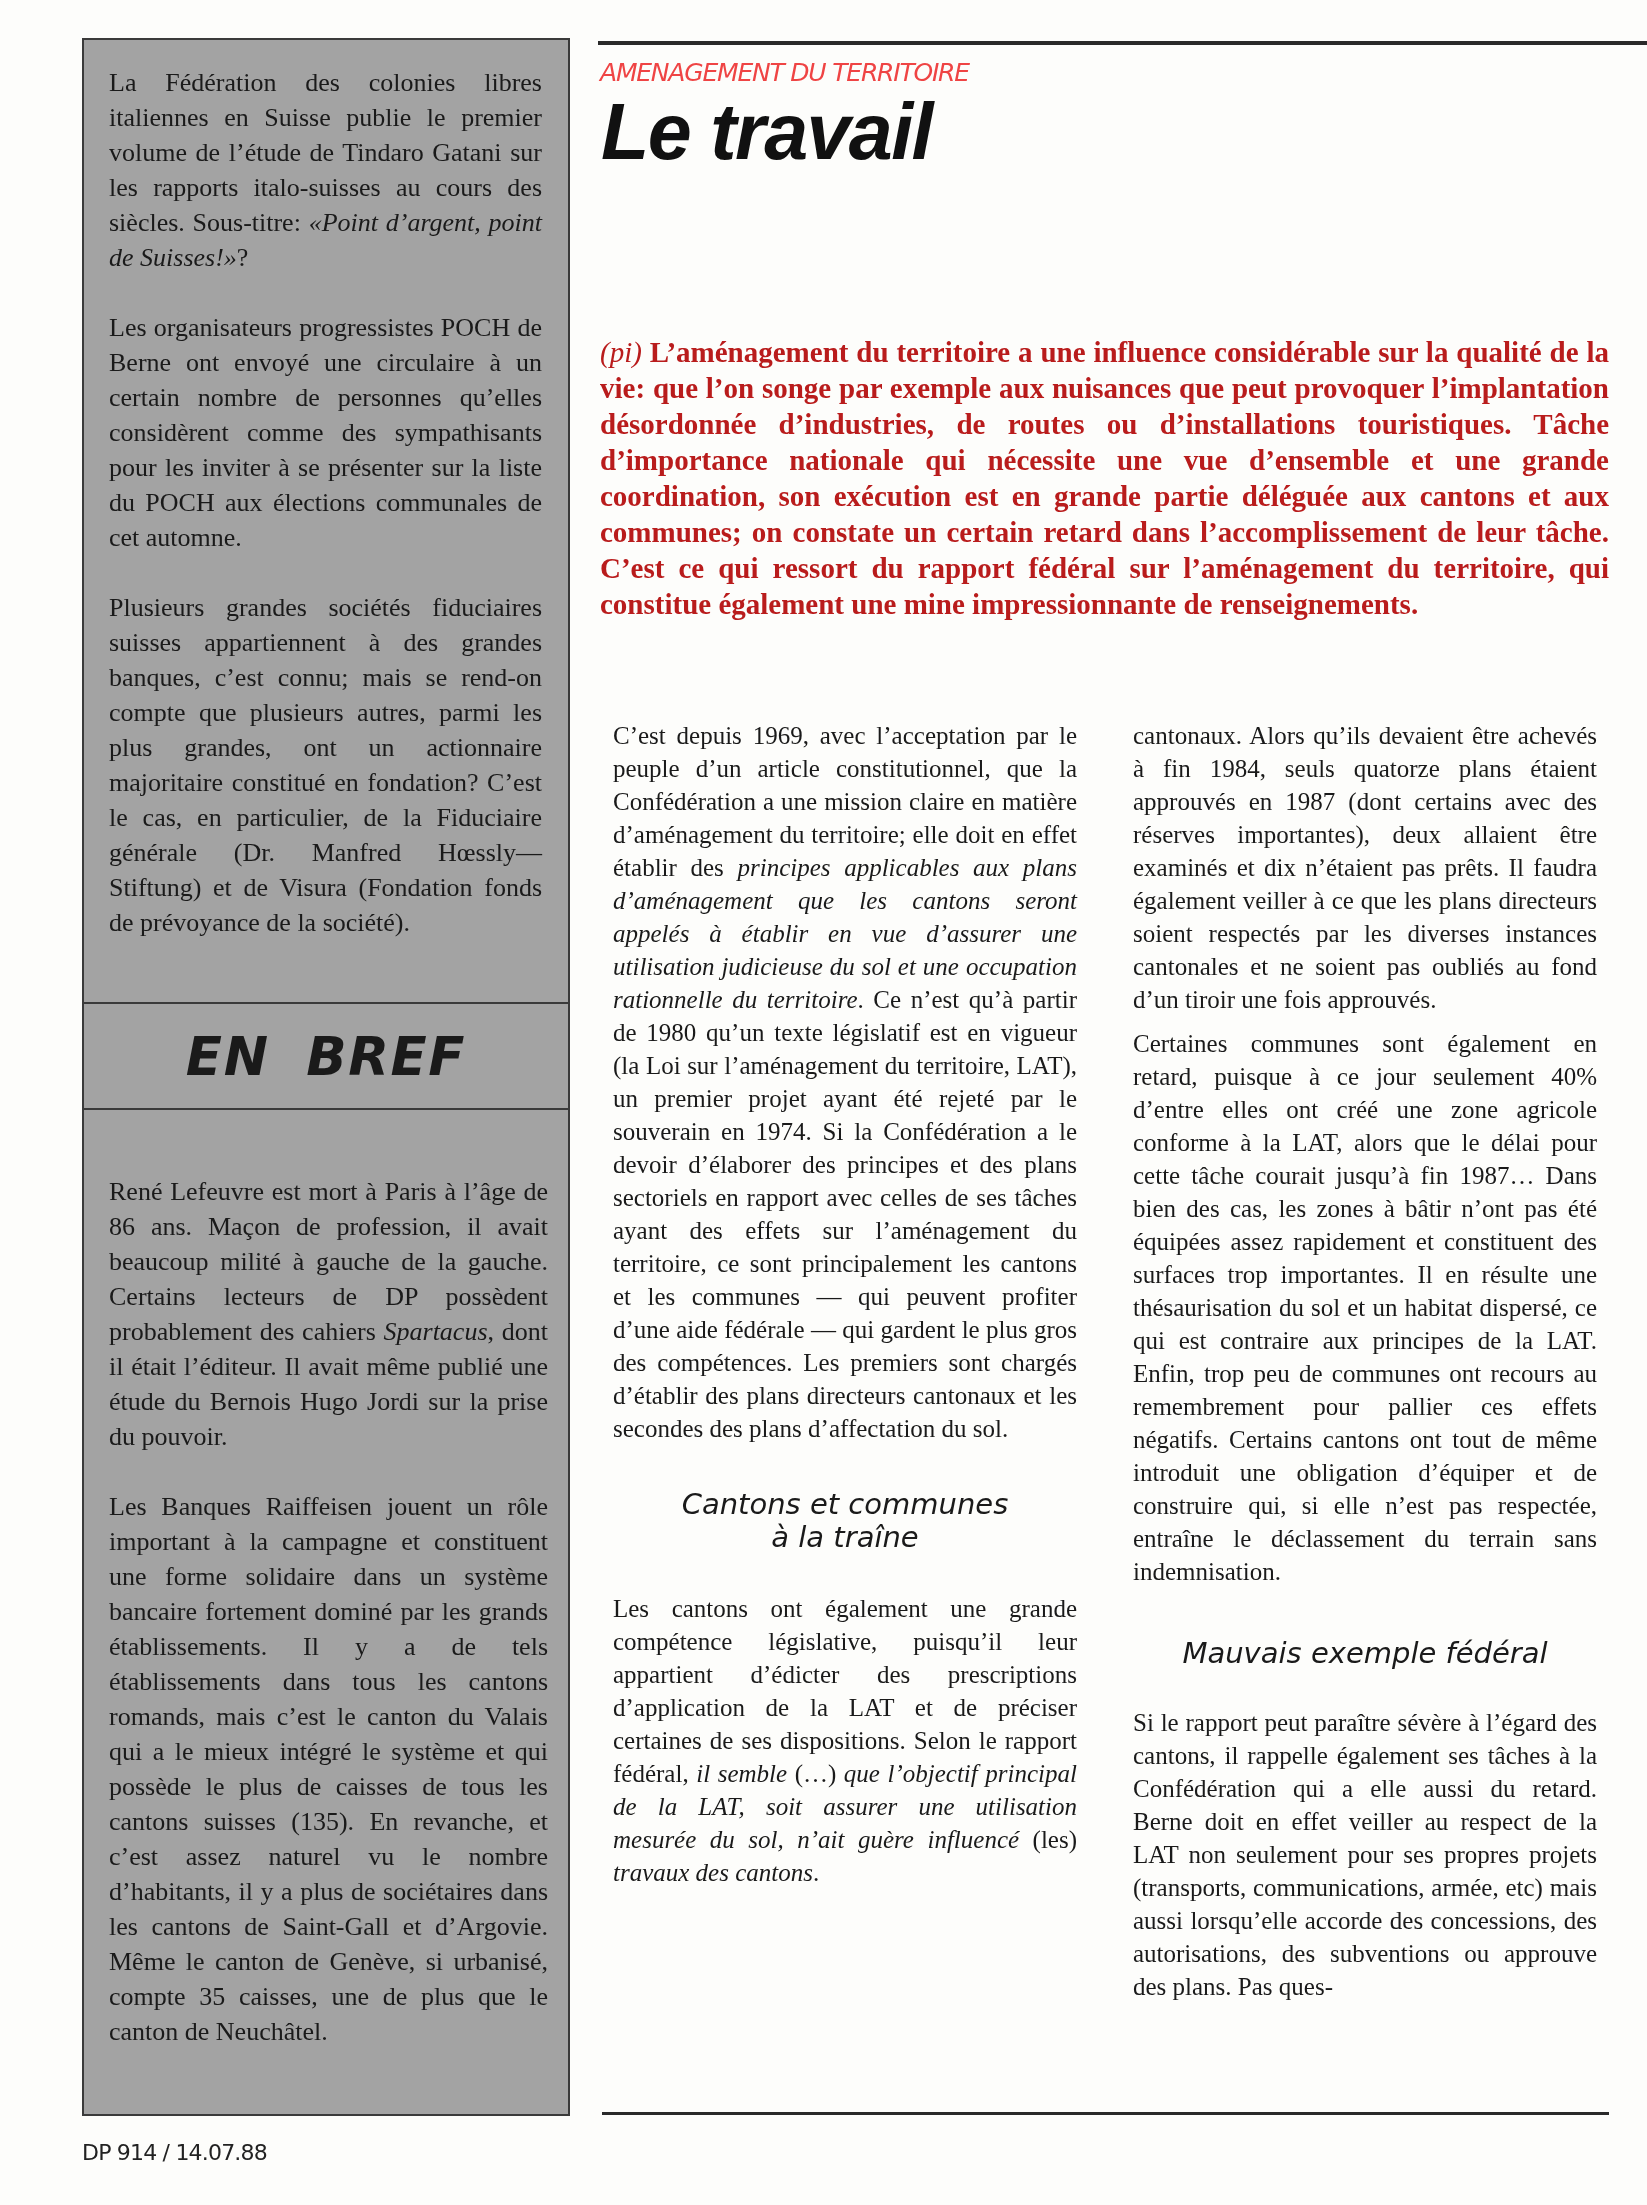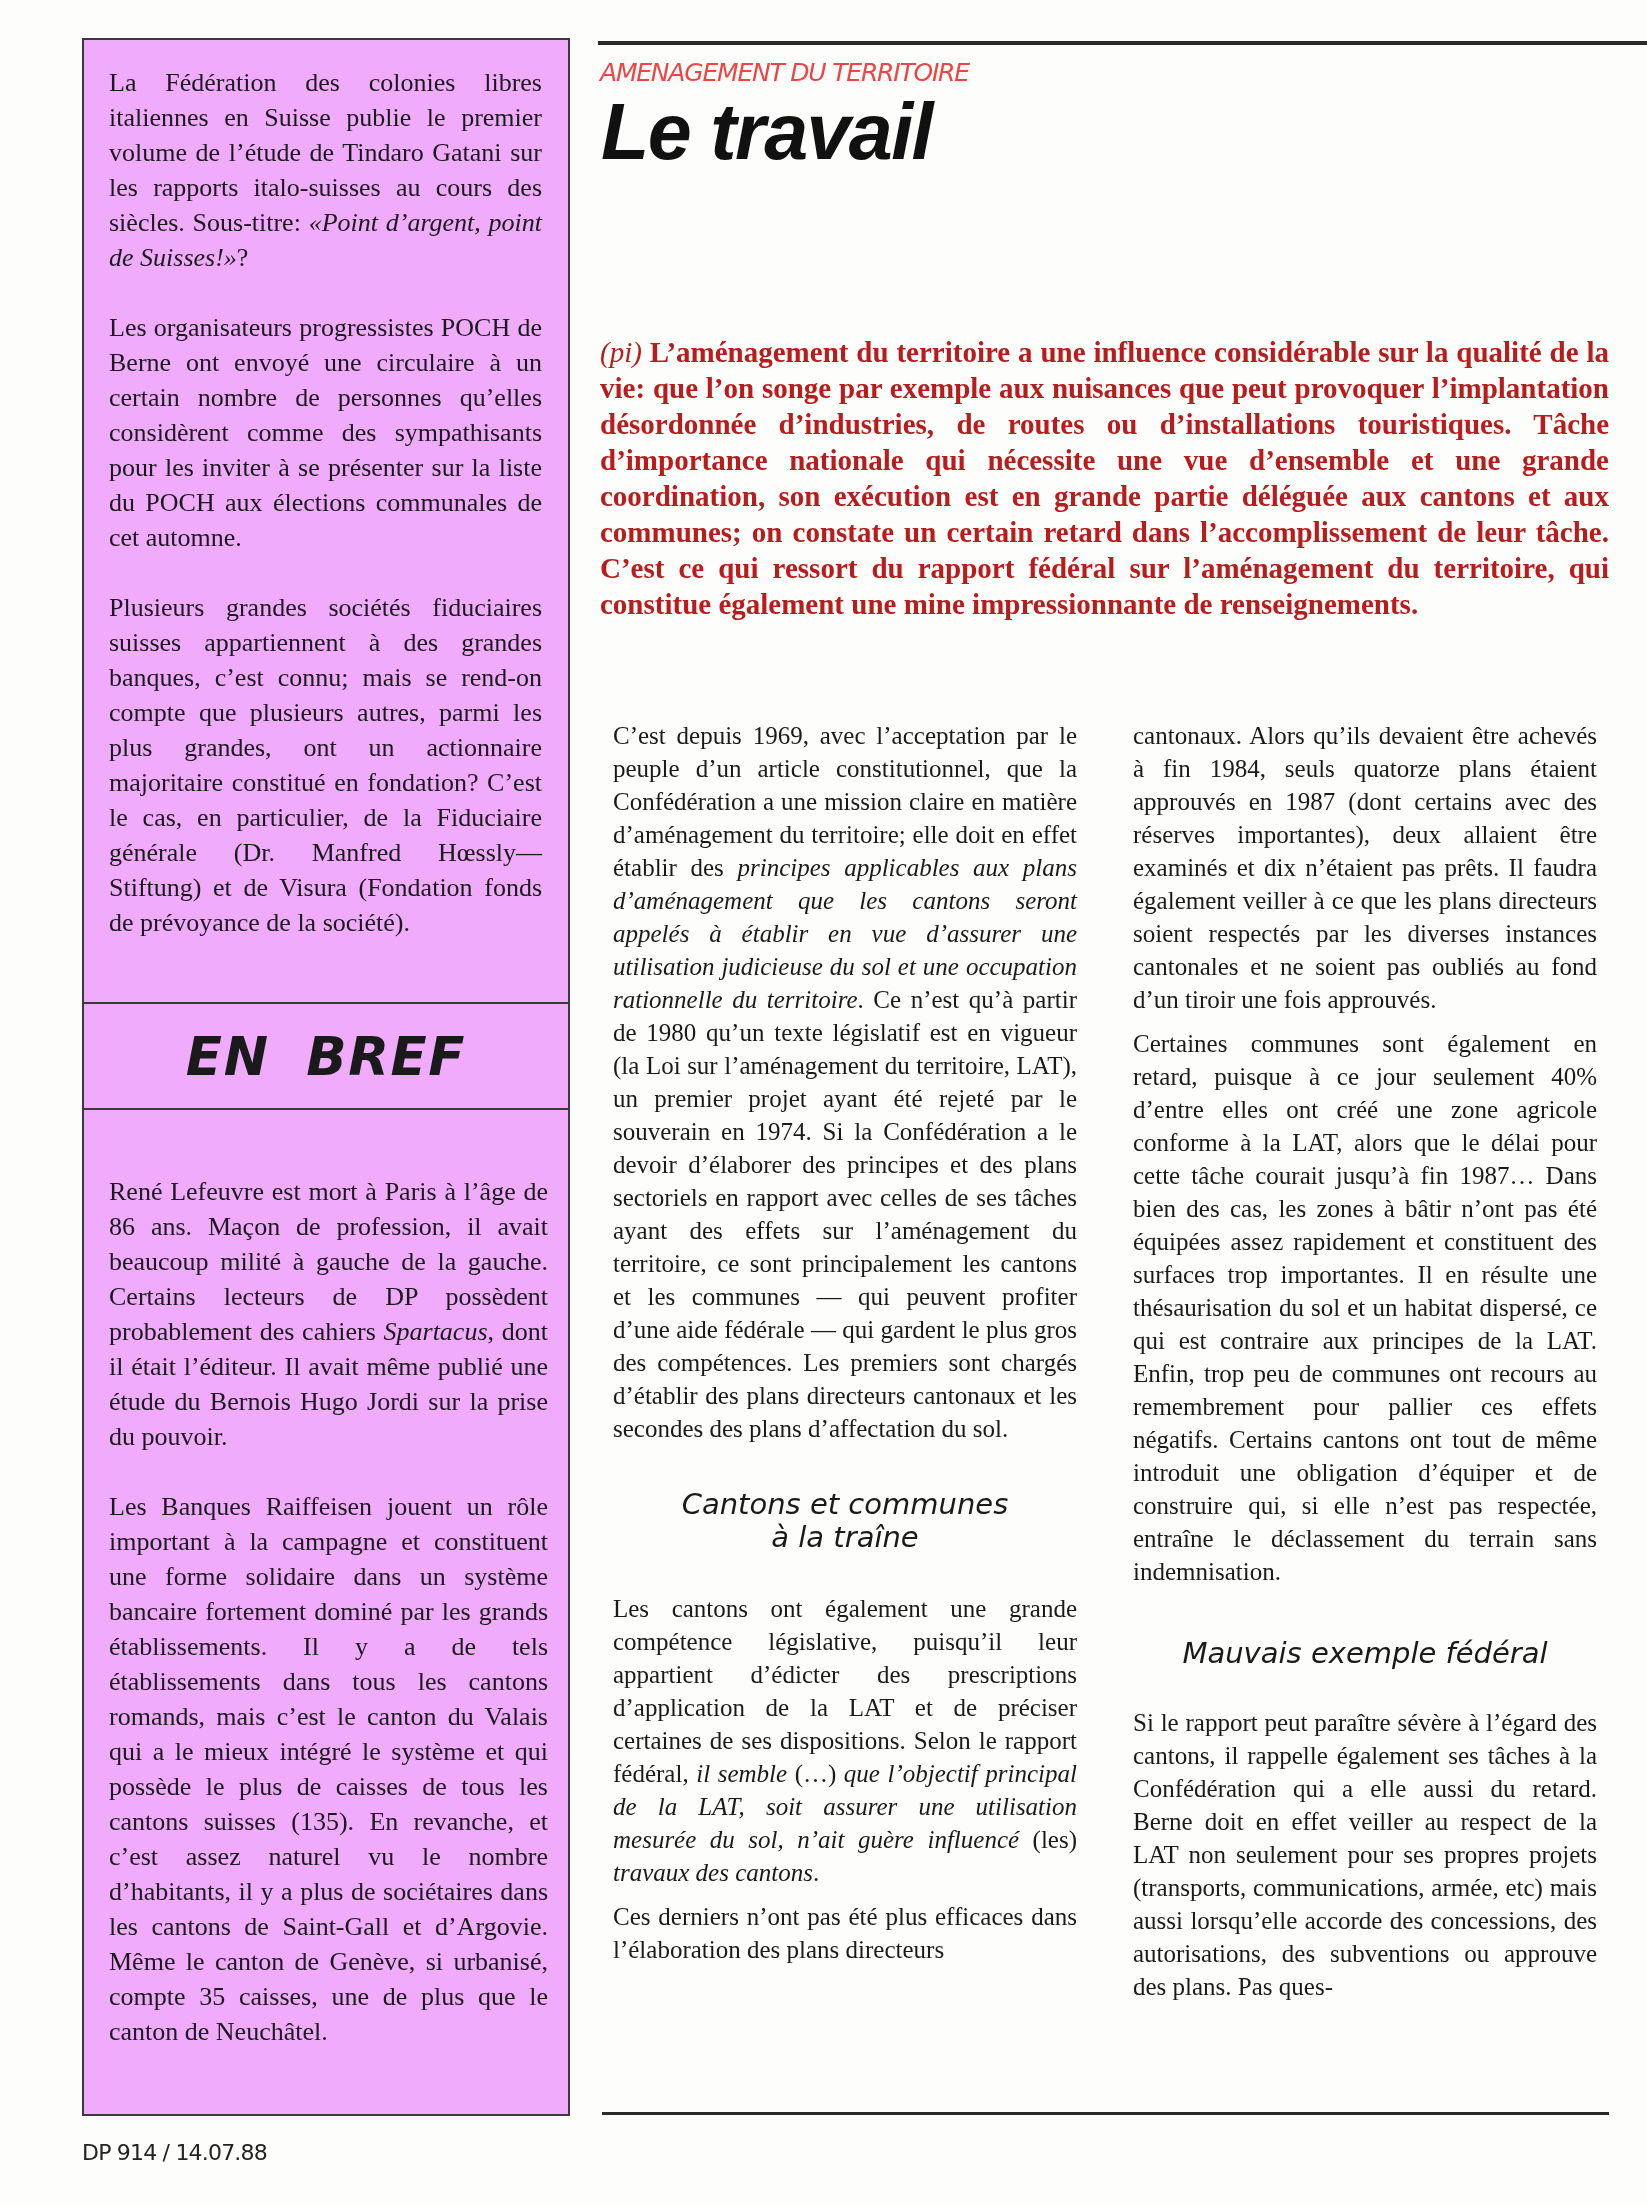--- a/index.html
+++ b/index.html
@@ -3,21 +3,21 @@
 <meta charset="utf-8">
 <style>
   html, body { margin: 0; padding: 0; }
   body {
     width: 1648px; height: 2205px; position: relative; overflow: hidden;
     background: #fdfdfb; color: #1a1a1a;
     font-family: "Liberation Serif", serif;
   }
   .sidebar {
     position: absolute; left: 82px; top: 38px; width: 488px; height: 2078px;
-    border: 2.5px solid #3a3a3a; background: #f0abfc; box-sizing: border-box;
+    border: 2.5px solid #3a3a3a; background: #a3a3a3; box-sizing: border-box;
   }
   .side-top { padding: 25px 26px 0 25px; height: 962px; box-sizing: border-box; }
   .side-bottom { padding: 0 20px 0 25px; }
   .sb-p {
     font-size: 26px; line-height: 35px; text-align: justify; margin: 0 0 35px 0;
     hyphens: manual;
   }
   .en-bref-box {
     border-top: 2.5px solid #3a3a3a; border-bottom: 2.5px solid #3a3a3a;
     height: 104px; display: flex; align-items: center; justify-content: center;
@@ -92,21 +92,20 @@
 
 <p class="lead"><span class="sig">(pi)</span><span> L’aménagement du territoire a une influence considérable sur la qualité de la vie: que l’on songe par exemple aux nuisances que peut provoquer l’implantation désordonnée d’industries, de routes ou d’installations touristiques. Tâche d’importance nationale qui nécessite une vue d’ensemble et une grande coordination, son exécution est en grande partie déléguée aux cantons et aux communes; on constate un certain retard dans l’accomplissement de leur tâche. C’est ce qui ressort du rapport fédéral sur l’aménagement du territoire, qui constitue également une mine impressionnante de renseignements.</span></p>
 
 <div class="col col-1">
   <p><span>C’est depuis 1969, avec l’acceptation par le peuple d’un article constitutionnel, que la Confédération a une mission claire en matière d’aménagement du territoire; elle doit en effet établir des </span><i>principes applicables aux plans d’aménagement que les cantons seront appelés à établir en vue d’assurer une utilisation judicieuse du sol et une occupation rationnelle du territoire</i><span>. Ce n’est qu’à partir de 1980 qu’un texte législatif est en vigueur (la Loi sur l’aménagement du territoire, LAT), un premier projet ayant été rejeté par le souverain en 1974. Si la Confédération a le devoir d’élaborer des principes et des plans sectoriels en rapport avec celles de ses tâches ayant des effets sur l’aménagement du territoire, ce sont principalement les cantons et les communes — qui peuvent profiter d’une aide fédérale — qui gardent le plus gros des compétences. Les premiers sont chargés d’établir des plans directeurs cantonaux et les secondes des plans d’affectation du sol.</span></p>
   <div class="subhead">
     <span>Cantons et communes</span><br>
     <span>à la traîne</span>
   </div>
   <p><span>Les cantons ont également une grande compétence législative, puisqu’il leur appartient d’édicter des prescriptions d’application de la LAT et de préciser certaines de ses dispositions.  Selon le rapport fédéral, </span><i>il semble</i><span> (…) </span><i>que l’objectif principal de la LAT, soit assurer une utilisation mesurée du sol, n’ait guère influencé</i><span> (les) </span><i>travaux des cantons</i><span>.</span></p>
-  <p><span>Ces derniers n’ont pas été plus efficaces dans l’élaboration des plans directeurs</span></p>
 </div>
 
 <div class="col col-2">
   <p><span>cantonaux. Alors qu’ils devaient être achevés à fin 1984, seuls quatorze plans étaient approuvés en 1987 (dont certains avec des réserves importantes), deux allaient être examinés et dix n’étaient pas prêts. Il faudra également veiller à ce que les plans directeurs soient respectés par les diverses instances cantonales et ne soient pas oubliés au fond d’un tiroir une fois approuvés.</span></p>
   <p><span>Certaines communes sont également en retard, puisque à ce jour seulement 40% d’entre elles ont créé une zone agricole conforme à la LAT, alors que le délai pour cette tâche courait jusqu’à fin 1987…  Dans bien des cas, les zones à bâtir n’ont pas été équipées assez rapidement et constituent des surfaces trop importantes. Il en résulte une thésaurisation du sol et un habitat dispersé, ce qui est contraire aux principes de la LAT. Enfin, trop peu de communes ont recours au remembrement pour pallier ces effets négatifs. Certains cantons ont tout de même introduit une obligation d’équiper et de construire qui, si elle n’est pas respectée, entraîne le déclassement du terrain sans indemnisation.</span></p>
   <div class="subhead">Mauvais exemple fédéral</div>
   <p><span>Si le rapport peut paraître sévère à l’égard des cantons, il rappelle également ses tâches à la Confédération qui a elle aussi du retard. Berne doit en effet veiller au respect de la LAT non seulement pour ses propres projets (transports, communications, armée, etc) mais aussi lorsqu’elle accorde des concessions, des autorisations, des subventions ou approuve des plans. Pas ques-</span></p>
 </div>
 
 <div class="bottom-rule"></div>

